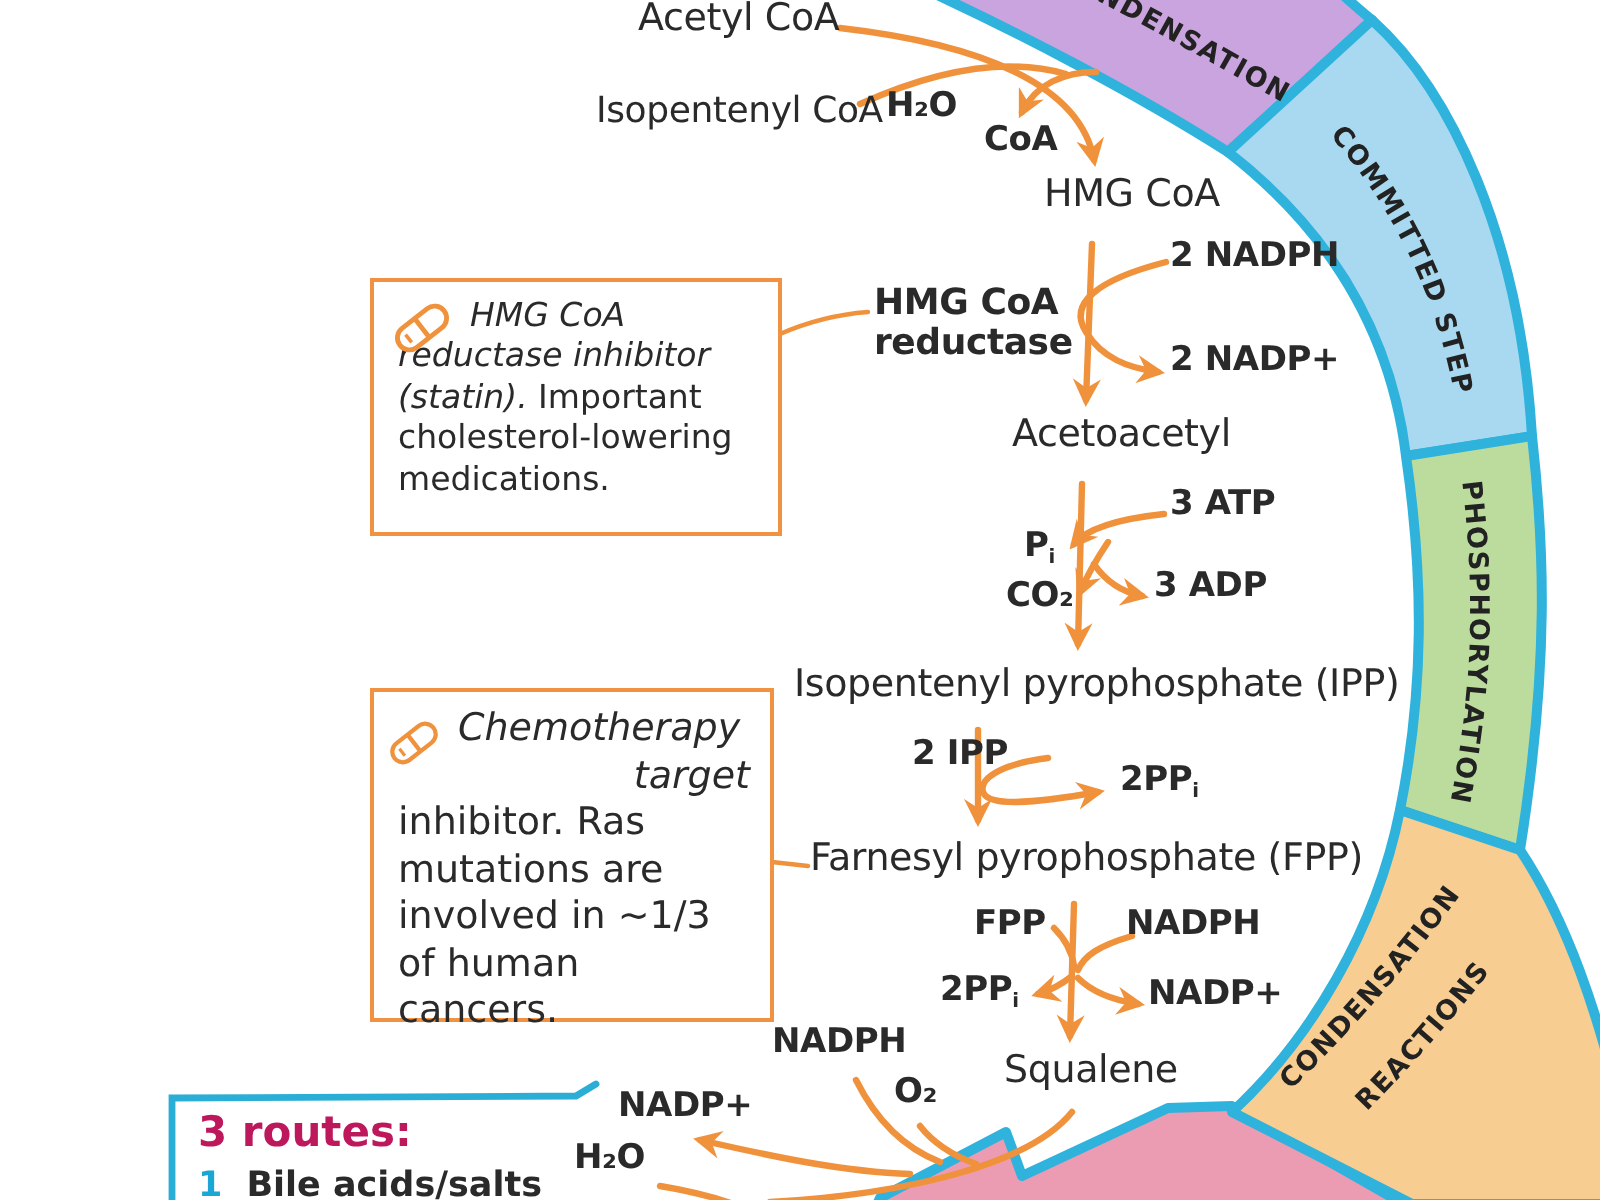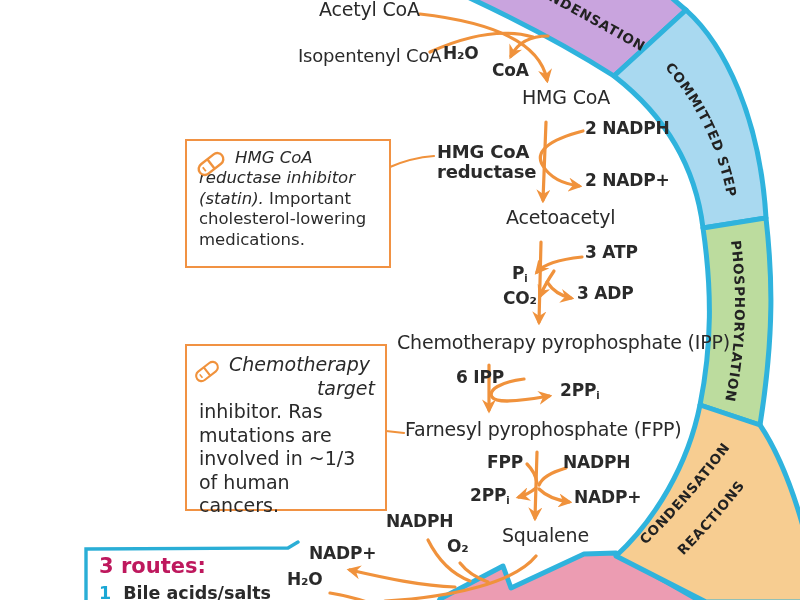--- a/index.html
+++ b/index.html
@@ -119,22 +119,22 @@
   <div class="lbl cof" style="left:585px;top:172px;">2 NADP+</div>
   <div class="lbl enzyme" style="left:437px;top:142px;">
     <div>HMG CoA</div>
     <div>reductase</div>
   </div>
   <div class="lbl metab" style="left:506px;top:208px;">Acetoacetyl</div>
   <div class="lbl cof" style="left:585px;top:244px;">3 ATP</div>
   <div class="lbl cof" style="left:512px;top:265px;"><span>P</span><sub class="sb">i</sub></div>
   <div class="lbl cof" style="left:503px;top:290px;">CO₂</div>
   <div class="lbl cof" style="left:577px;top:285px;">3 ADP</div>
-  <div class="lbl metab" style="left:397px;top:333px;">Chemotherapy pyrophosphate (IPP)</div>
-  <div class="lbl cof" style="left:456px;top:369px;">6 IPP</div>
+  <div class="lbl metab" style="left:397px;top:333px;">Isopentenyl pyrophosphate (IPP)</div>
+  <div class="lbl cof" style="left:456px;top:369px;">2 IPP</div>
   <div class="lbl cof" style="left:560px;top:382px;"><span>2PP</span><sub class="sb">i</sub></div>
   <div class="lbl metab" style="left:405px;top:420px;">Farnesyl pyrophosphate (FPP)</div>
   <div class="lbl cof" style="left:487px;top:454px;">FPP</div>
   <div class="lbl cof" style="left:563px;top:454px;">NADPH</div>
   <div class="lbl cof" style="left:470px;top:487px;"><span>2PP</span><sub class="sb">i</sub></div>
   <div class="lbl cof" style="left:574px;top:489px;">NADP+</div>
   <div class="lbl metab" style="left:502px;top:526px;">Squalene</div>
   <div class="lbl cof" style="left:386px;top:513px;">NADPH</div>
   <div class="lbl cof" style="left:447px;top:538px;">O₂</div>
   <div class="lbl cof" style="left:309px;top:545px;">NADP+</div>

